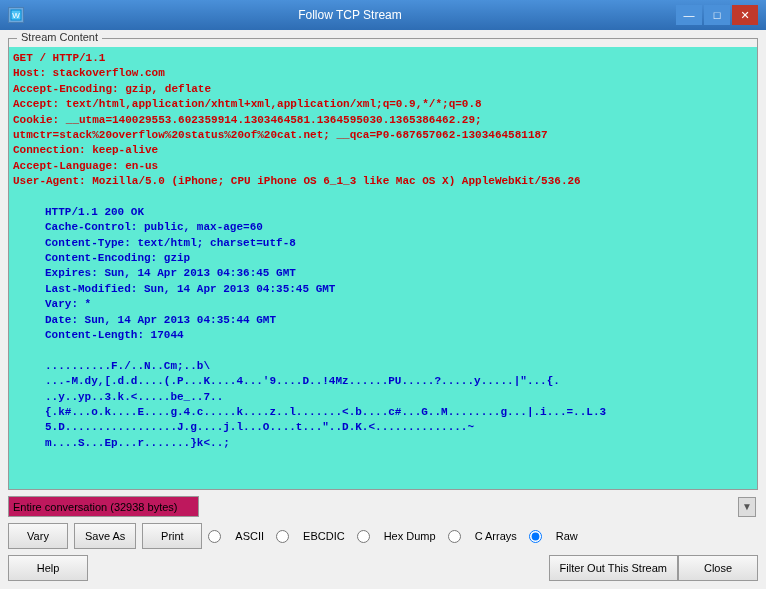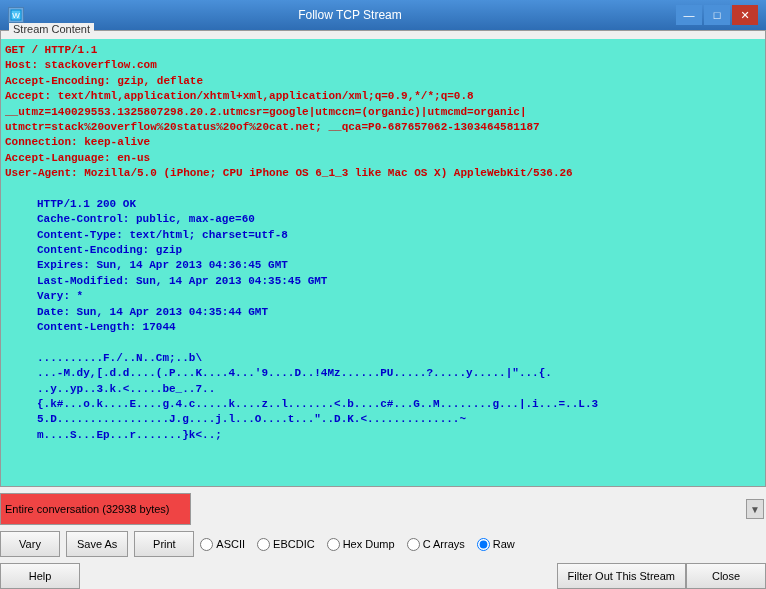--- a/index.html
+++ b/index.html
@@ -54,20 +54,21 @@
       align-items: center;
       justify-content: center;
       background: #4a90d9;
       color: white;
     }
     .title-btn.close-btn { background: #c0392b; }
 
     
     .window-body {
       background: #f0f0f0;
+      padding: 8px;
       height: calc(589px - 30px);
       display: flex;
       flex-direction: column;
       gap: 6px;
       border-radius: 7px;
     }
 
     
     .group-box {
       border: 1px solid #999;
@@ -114,23 +115,23 @@
     .text-blue { color: #0000cc; margin-left: 32px; }
 
     
     .dropdown-row {
       display: flex;
       align-items: center;
       gap: 4px;
     }
     .dropdown-select {
       flex: 1;
-      height: 32px;
-      border: 1px solid #999;
-      background: #ef4444;
+      height: 21px;
+      border: 1px solid #999;
+      background: #be185d;
       font-size: 11px;
       padding: 0 4px;
       appearance: none;
       -webkit-appearance: none;
       padding-right: 20px;
       cursor: pointer;
     }
     .dropdown-wrapper {
       flex: 1;
       position: relative;
@@ -173,21 +174,21 @@
     .radio-group {
       display: flex;
       align-items: center;
       gap: 12px;
       flex: 1;
       justify-content: flex-start;
     }
     .radio-item {
       display: flex;
       align-items: center;
-      gap: 3px;
+      gap: 14px;
       font-size: 11px;
       cursor: pointer;
     }
     .radio-item input[type="radio"] {
       margin: 0;
       cursor: pointer;
     }
 
     .button-row-2 {
       display: flex;
@@ -221,21 +222,21 @@
 
 <div class="window-body">
 
   <div class="group-box">
     <span class="group-box-label">Stream Content</span>
     <div class="stream-content" id="stream-content-area">
         <div class="text-red">GET / HTTP/1.1</div>
         <div class="text-red">Host: stackoverflow.com</div>
         <div class="text-red">Accept-Encoding: gzip, deflate</div>
         <div class="text-red">Accept: text/html,application/xhtml+xml,application/xml;q=0.9,*/*;q=0.8</div>
-        <div class="text-red">  __utmz=140029553.1325807298.20.2.utmcsr=google|utmccn=(organic)|utmcmd=organic|</div>
+        <div class="text-red">Cookie: __utma=140029553.602359914.1303464581.1364595030.1365386462.29;</div>
         <div class="text-red">  utmctr=stack%20overflow%20status%20of%20cat.net; __qca=P0-687657062-1303464581187</div>
         <div class="text-red">Connection: keep-alive</div>
         <div class="text-red">Accept-Language: en-us</div>
         <div class="text-red">User-Agent: Mozilla/5.0 (iPhone; CPU iPhone OS 6_1_3 like Mac OS X) AppleWebKit/536.26</div>
         <div>&nbsp;</div>
         <div class="text-blue">HTTP/1.1 200 OK</div>
         <div class="text-blue">Cache-Control: public, max-age=60</div>
         <div class="text-blue">Content-Type: text/html; charset=utf-8</div>
         <div class="text-blue">Content-Encoding: gzip</div>
         <div class="text-blue">Expires: Sun, 14 Apr 2013 04:36:45 GMT</div>

